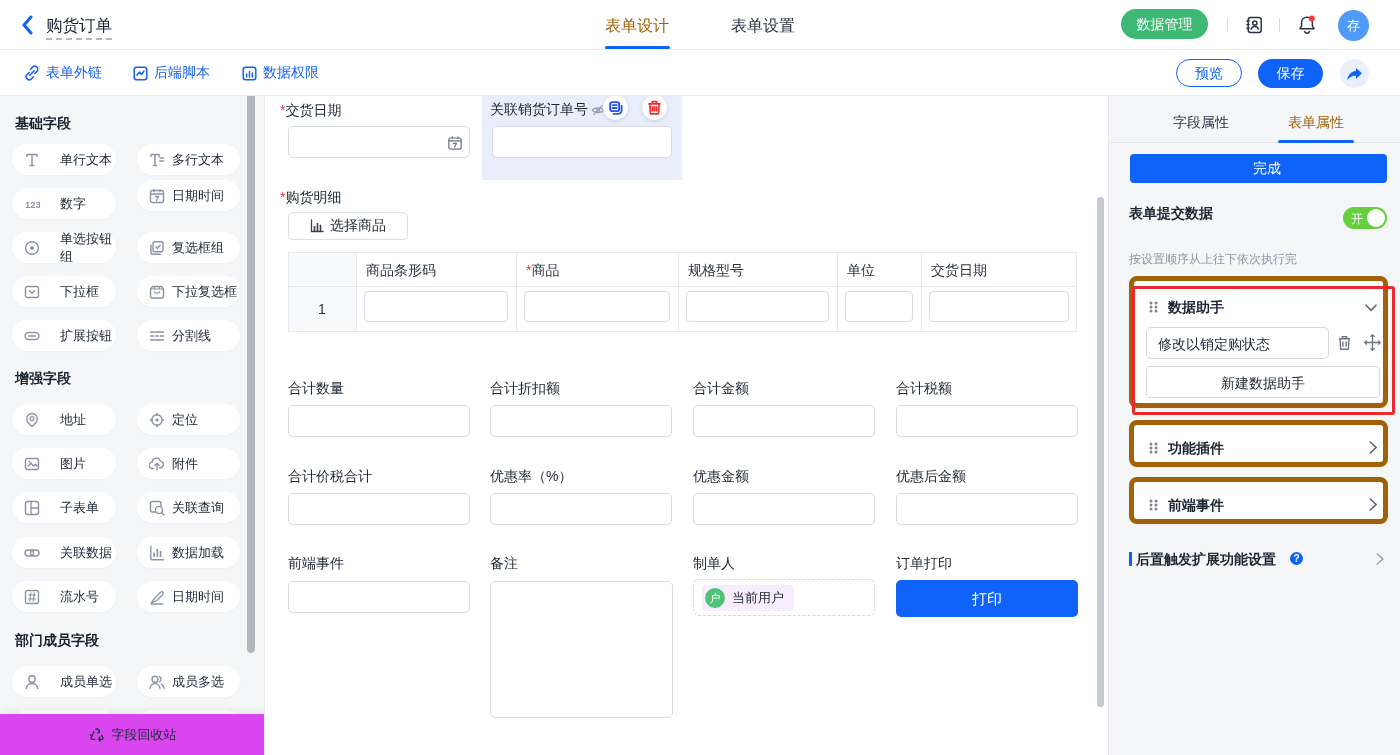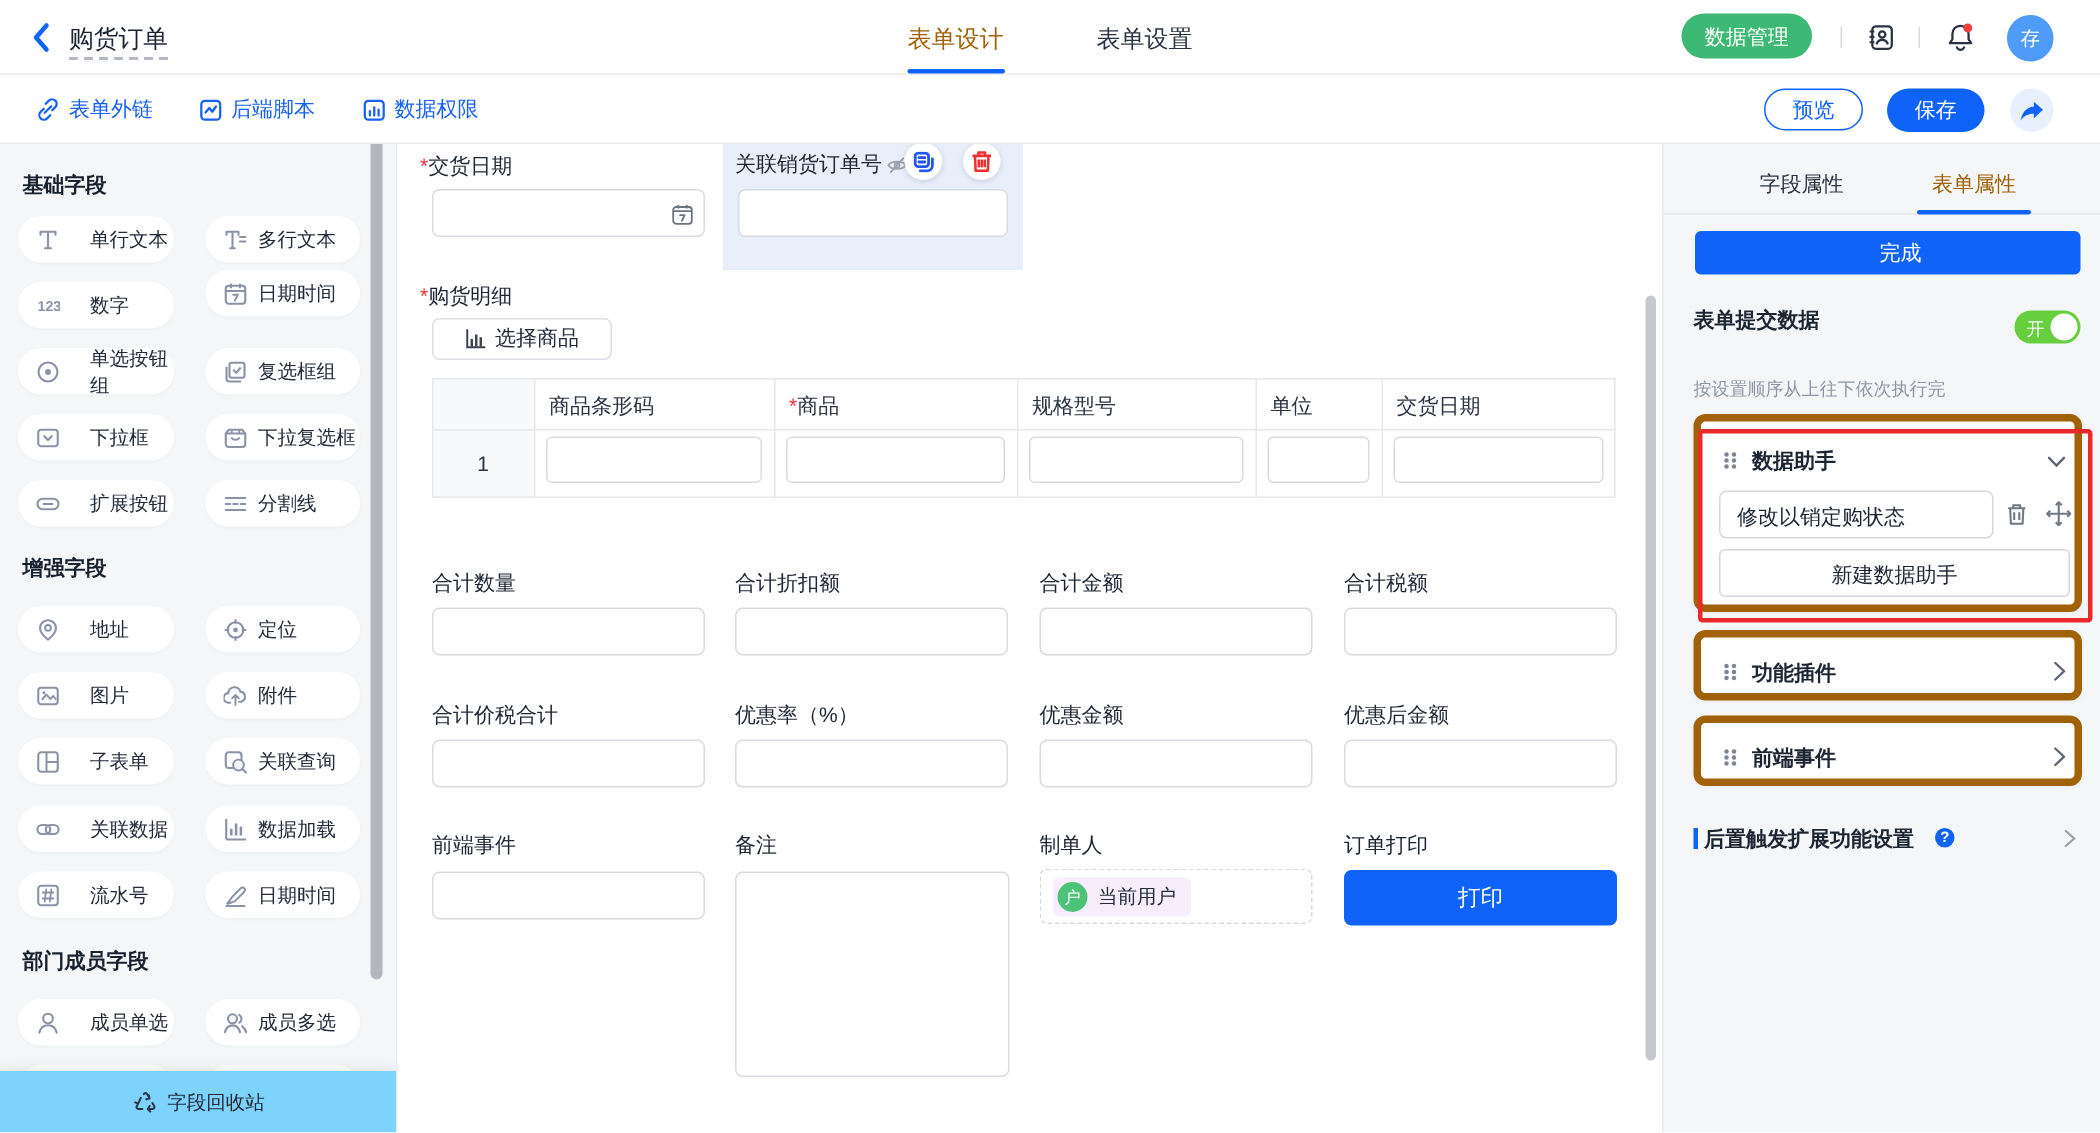--- a/index.html
+++ b/index.html
@@ -26,21 +26,21 @@
   #btn-save { position:absolute; left:1258px; top:9px; width:65px; height:29px; border-radius:15px; background:#0f63f8; color:#fff; font-size:14px; text-align:center; line-height:29px; }
   #btn-share { position:absolute; left:1340px; top:9px; width:29px; height:29px; border-radius:50%; background:#e9f0fd; }
   
   #sidebar { position:absolute; left:0; top:96px; width:265px; height:659px; background:#f4f6f8; border-right:1px solid #e9eaee; overflow:hidden; }
   .sb-h { position:absolute; left:15px; font-size:14px; font-weight:700; color:#17202e; }
   .pill { position:absolute; width:104px; height:31px; background:#fff; border-radius:16px; display:flex; align-items:center; padding-left:12px; gap:7px; font-size:13px; color:#222b3a; box-shadow:0 1px 2px rgba(80,90,110,0.04); }
   .pill.c2 { left:137px; width:103px; }
   .pill.c1 { left:12px;gap:20px; }
   .pill svg { flex:0 0 auto; }
   #sb-scroll { position:absolute; left:247px; top:-6px; width:8px; height:563px; background:#b3b6bd; border-radius:4px; }
-  #recycle { position:absolute; left:0; top:618px; width:265px; height:41px; background:#7dd3fc; box-shadow:0 -3px 8px rgba(60,70,90,0.08); display:flex; align-items:center; justify-content:center; gap:7px; font-size:13px; color:#222b3a; }
+  #recycle { position:absolute; left:0; top:618px; width:265px; height:41px; background:#d946ef; box-shadow:0 -3px 8px rgba(60,70,90,0.08); display:flex; align-items:center; justify-content:center; gap:7px; font-size:13px; color:#222b3a; }
   
   #canvas { position:absolute; left:265px; top:96px; width:843px; height:659px; background:#fff; }
   .flabel { position:absolute; font-size:14px; font-weight:400; color:#1c2532; height:15px; line-height:15px; }
   .inp { position:absolute; background:#fff; border:1px solid #d8dbe1; border-radius:5px; }
   #sel-field { position:absolute; left:217px; top:0px; width:200px; height:84px; background:#e9effa; }
   .cirbtn { position:absolute; width:25px; height:25px; background:#fff; border-radius:50%; box-shadow:0 1px 4px rgba(40,60,90,0.18); display:flex; align-items:center; justify-content:center; }
   #pickbtn { position:absolute; left:23px; top:116px; width:120px; height:28px; border:1px solid #dcdfe5; border-radius:5px; background:#fff; display:flex; align-items:center; justify-content:center; gap:6px; font-size:14px; color:#222b3a; }
   
   #ftable { position:absolute; left:23px; top:156px; width:789px; height:80px; }
   .tcell { position:absolute; border-left:1px solid #e7e8ec; border-top:1px solid #e7e8ec; }

